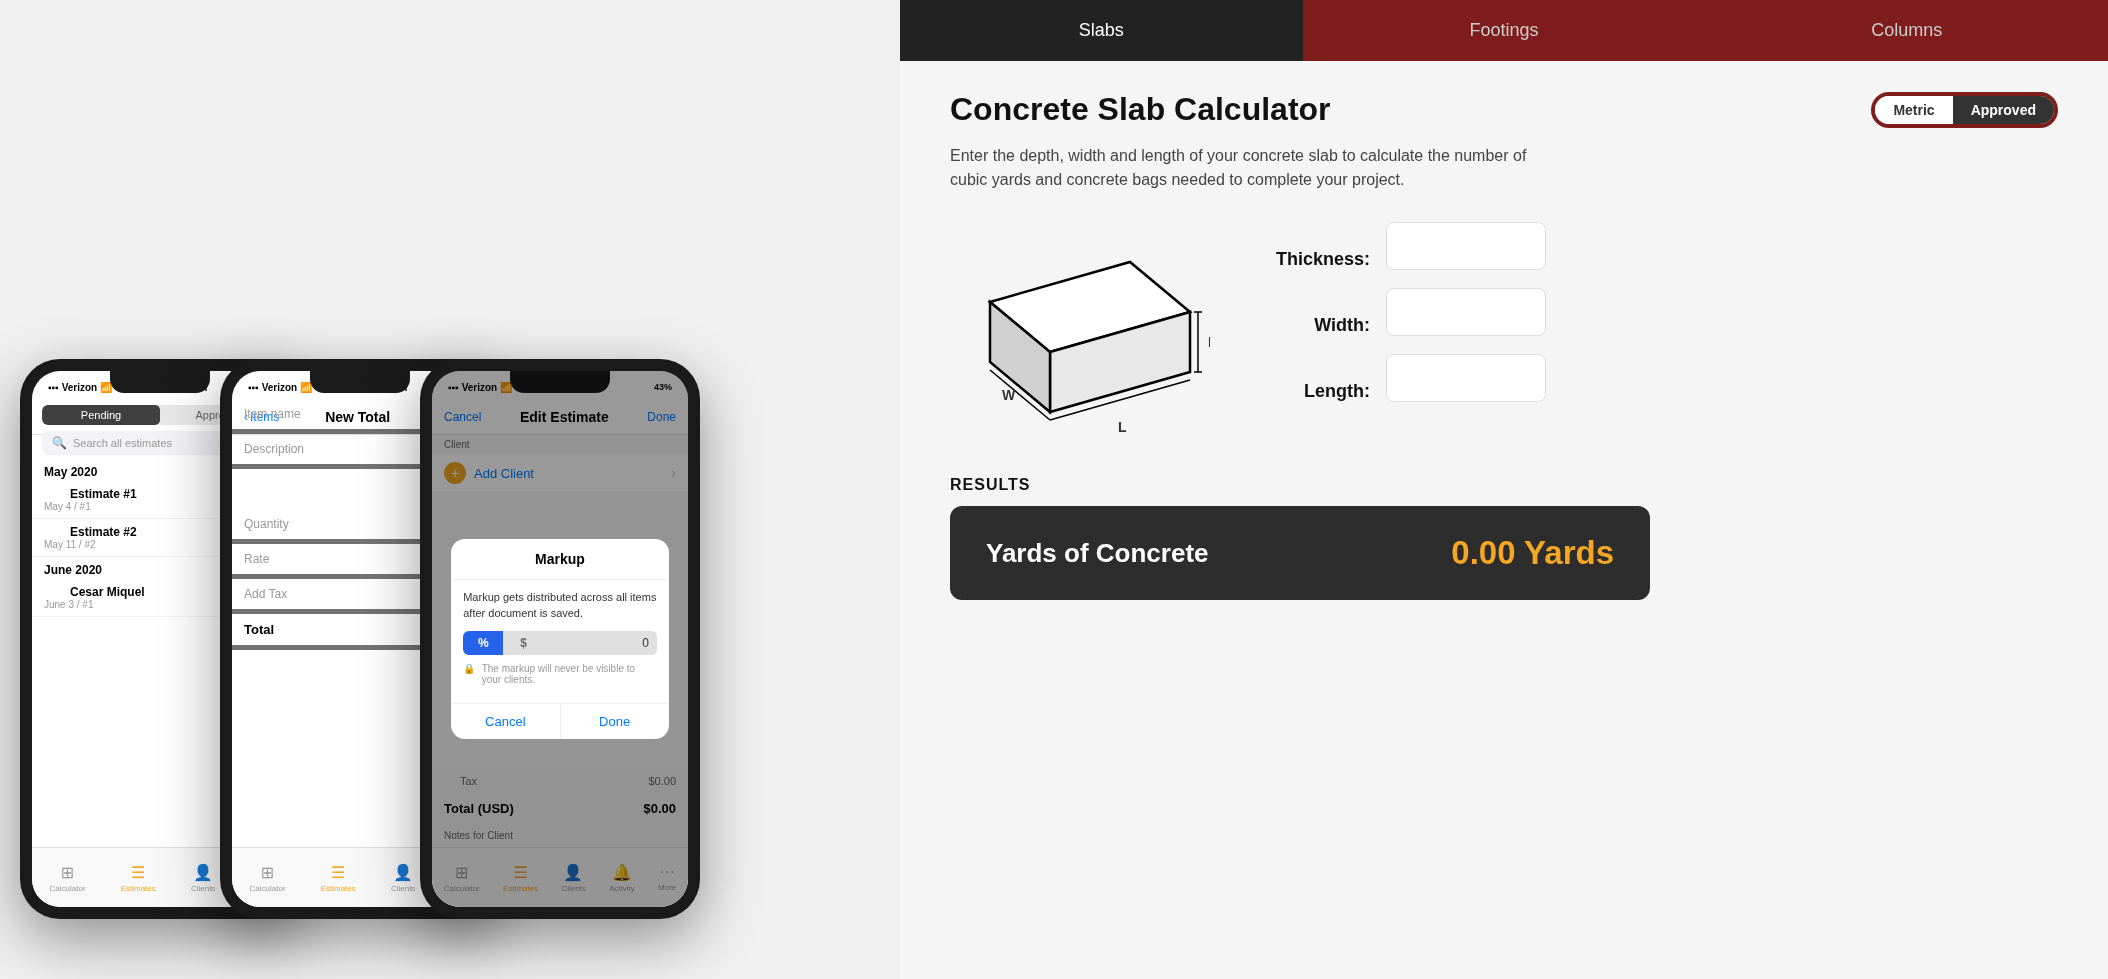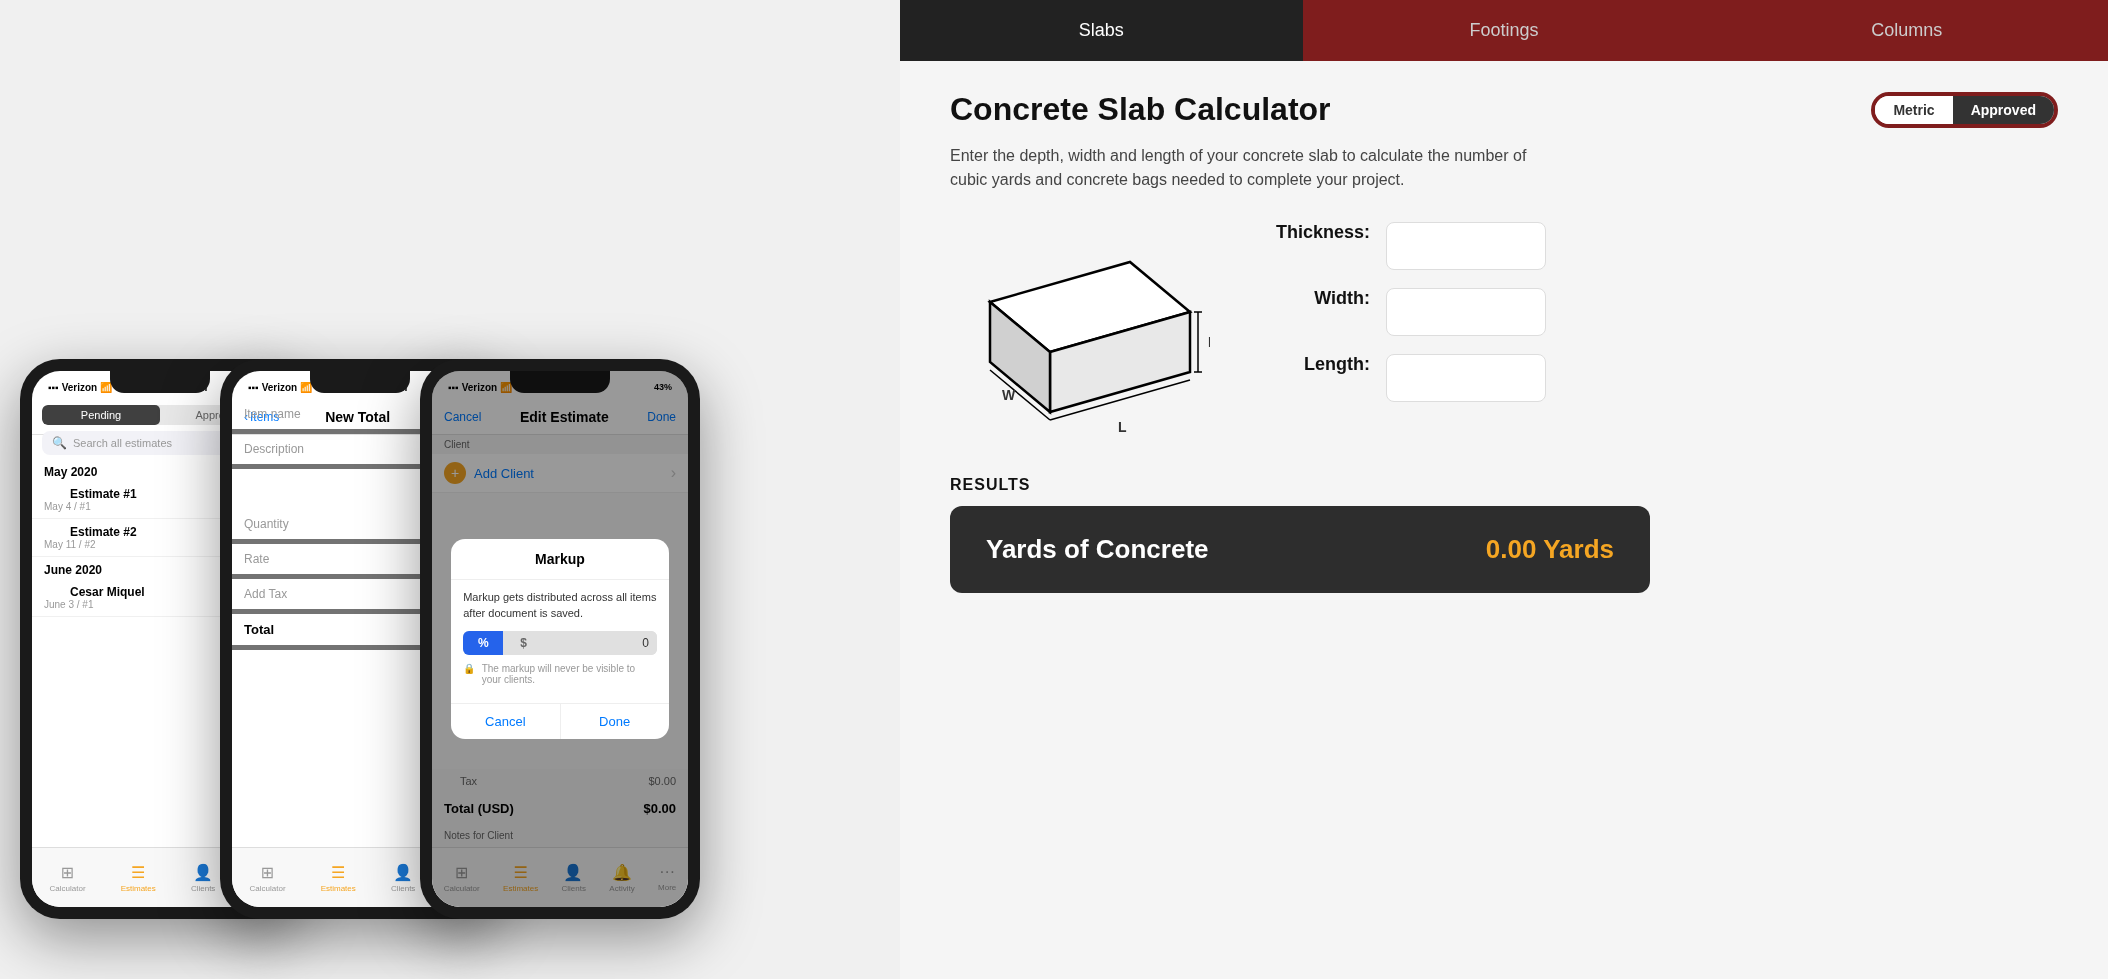--- a/index.html
+++ b/index.html
@@ -453,21 +453,21 @@
     .calc-inputs {
       display: flex;
       flex-direction: column;
       gap: 18px;
       flex: 1;
       max-width: 400px;
     }
 
     .input-row {
       display: flex;
-      align-items: flex-start;
+      align-items: flex-end;
       gap: 16px;
     }
 
     .input-label {
       font-size: 18px;
       font-weight: 700;
       color: #111;
       min-width: 100px;
       text-align: right;
     }
@@ -505,21 +505,21 @@
       max-width: 700px;
     }
 
     .results-card-label {
       font-size: 26px;
       font-weight: 800;
       color: #fff;
     }
 
     .results-card-value {
-      font-size: 26px;
+      font-size: 33px;
       font-weight: 800;
       color: #f5a623;
     }
 
     
     .nav-cancel {
       font-size: 12px;
       color: #007AFF;
       font-weight: 500;
     }

